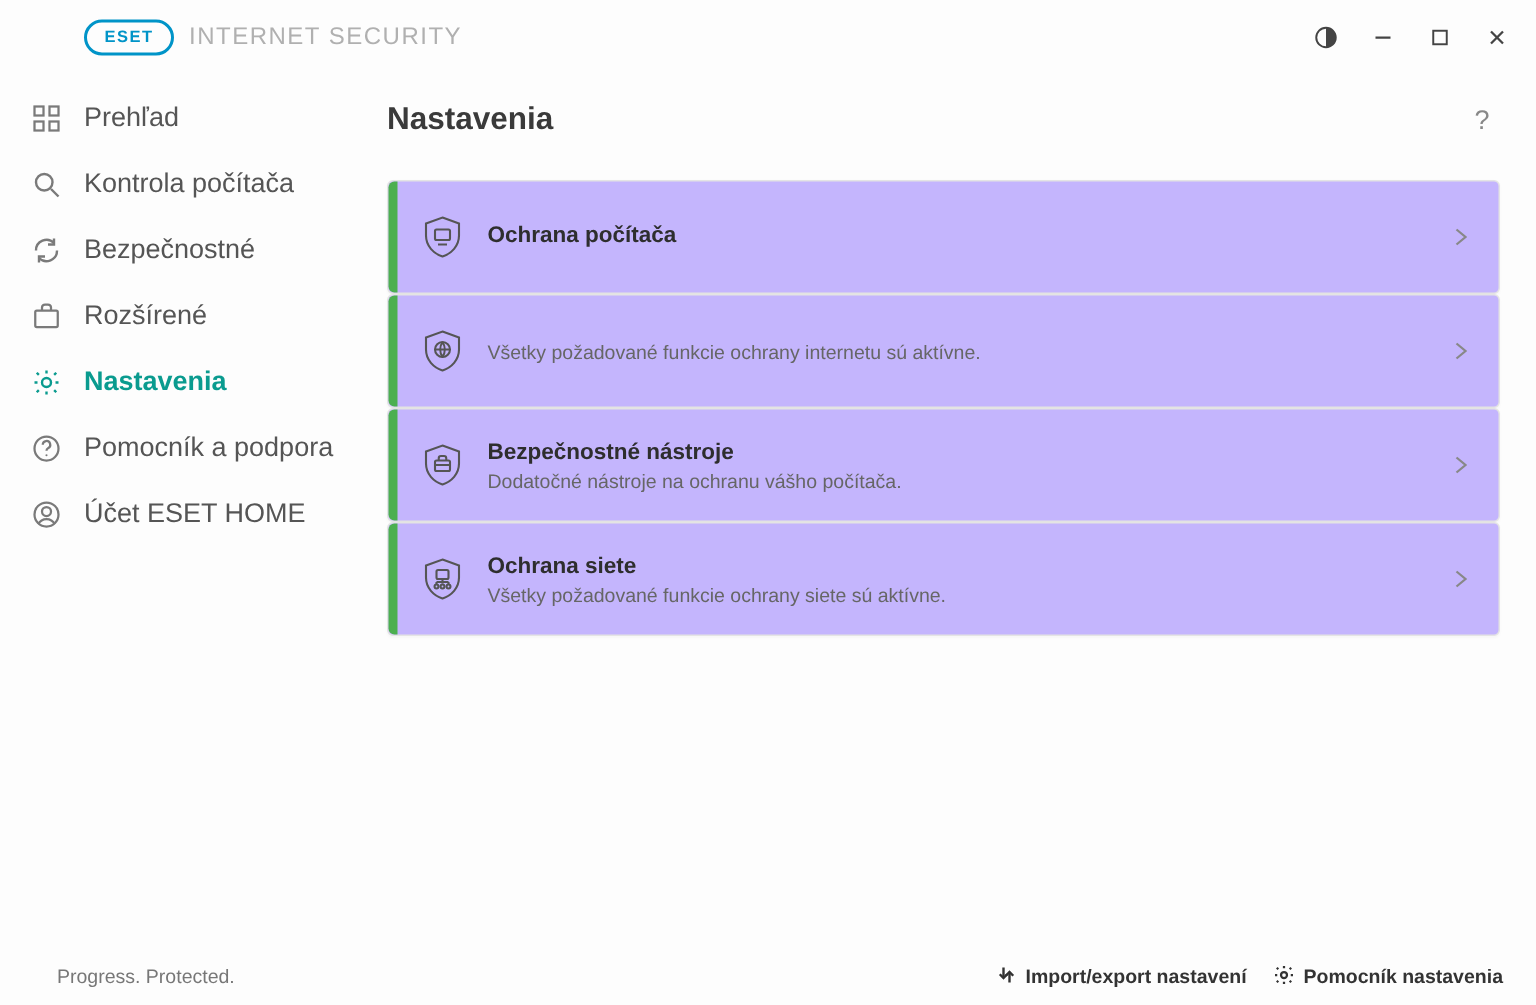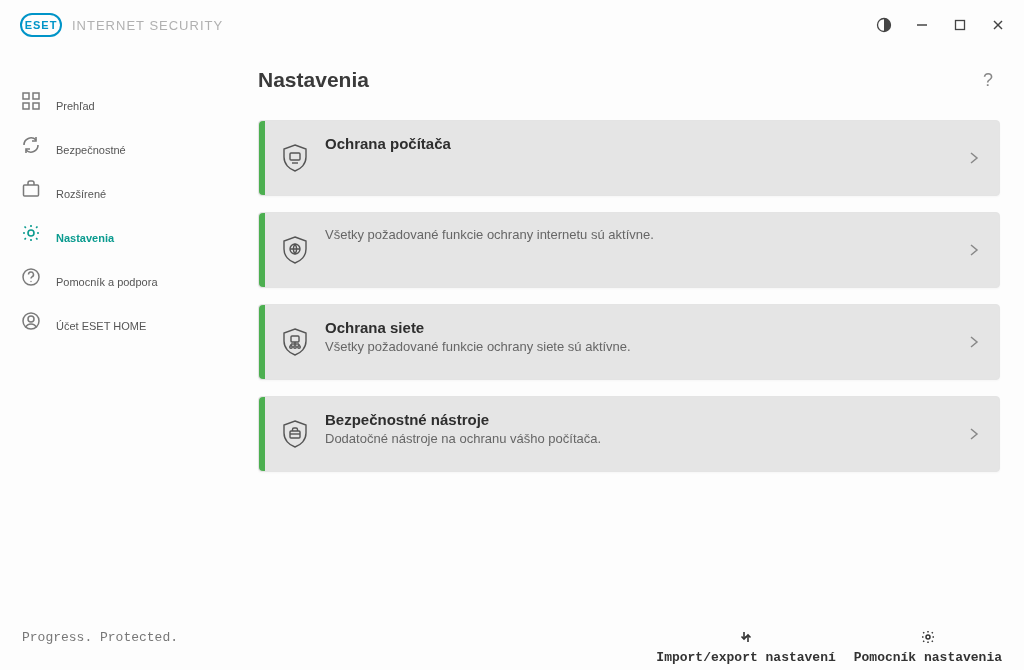--- a/index.html
+++ b/index.html
@@ -18,35 +18,36 @@
     align-items: center;
     height: 50px;
     padding: 0 10px 0 20px;
   }
   .logo {
     display: flex;
     align-items: center;
     gap: 10px;
   }
   .logo-mark {
-    width: 42px;
+    width: 60px;
     height: 24px;
     border: 2px solid #0094c8;
     border-radius: 12px;
     display: flex;
     align-items: center;
     justify-content: center;
     color: #0094c8;
     font-size: 11px;
     font-weight: 700;
     letter-spacing: 1px;
+    margin-left: 36px;
   }
   .logo-text {
     color: #b0b0b0;
-    font-size: 13px;
+    font-size: 16px;
     letter-spacing: 1px;
     font-weight: 400;
   }
   .title-spacer { flex: 1; }
   .win-controls {
     display: flex;
     align-items: center;
     gap: 18px;
     padding-right: 6px;
   }
@@ -63,27 +64,27 @@
   .body-wrap {
     display: flex;
     height: calc(100% - 50px - 40px);
   }
   .sidebar {
     width: 250px;
     padding-top: 18px;
   }
   .sidebar-item {
     display: flex;
-    align-items: flex-end;
+    align-items: flex-start;
     gap: 14px;
     height: 44px;
     padding: 0 20px;
     cursor: pointer;
     color: #555;
-    font-size: 11px;
+    font-size: 18px;
   }
   .sidebar-item .icon {
     width: 22px;
     height: 22px;
     display: flex;
     align-items: center;
     justify-content: center;
     color: #7a7a7a;
   }
   .sidebar-item.active {
@@ -109,24 +110,24 @@
   .help-btn {
     margin-left: auto;
     color: #888;
     font-size: 18px;
     cursor: pointer;
     width: 24px;
     text-align: center;
   }
   .card {
     display: flex;
+    align-items: center;
     border: 1px solid #e4e4e4;
     border-radius: 4px;
-    background: #e5e5e5;
-    margin-bottom: 16px;
+    background: #c4b5fd;
     box-shadow: 0 1px 2px rgba(0,0,0,0.03);
     cursor: pointer;
     min-height: 76px;
   }
   .card-bar {
     width: 6px;
     align-self: stretch;
     background: #4caf50;
     border-top-left-radius: 4px;
     border-bottom-left-radius: 4px;
@@ -145,44 +146,42 @@
     width: 50px;
     display: flex;
     align-items: center;
     justify-content: center;
     color: #888;
   }
   
   .footer {
     position: absolute;
     bottom: 0;
-    left: 0;
+    left: 16px;
     right: 0;
     height: 40px;
     display: flex;
-    align-items: flex-start;
+    align-items: center;
     padding: 0 22px;
     font-size: 13px;
     color: #777;
-    font-family: Liberation Mono, monospace;
   }
   .footer-right {
     margin-left: auto;
     display: flex;
     align-items: center;
     gap: 18px;
     color: #333;
     font-weight: 600;
   }
   .footer-link {
     display: flex;
     align-items: center;
     gap: 6px;
     cursor: pointer;
-    flex-direction: column;
   }
   svg { display: block; }
 </style>
 </head>
 <body>
 
 <div class="title-bar">
   <div class="logo">
     <div class="logo-mark">ESET</div>
     <div class="logo-text">INTERNET SECURITY</div>
@@ -223,20 +222,29 @@
         <svg width="20" height="20" viewBox="0 0 20 20" fill="none" stroke="currentColor" stroke-width="1.5">
             <rect x="2" y="2" width="6" height="6"></rect>
             <rect x="12" y="2" width="6" height="6"></rect>
             <rect x="2" y="12" width="6" height="6"></rect>
             <rect x="12" y="12" width="6" height="6"></rect>
           </svg>
       </span>
       <span>Prehľad</span>
     </div>
 
+    <div class="sidebar-item">
+      <span class="icon">
+        <svg width="20" height="20" viewBox="0 0 20 20" fill="none" stroke="currentColor" stroke-width="1.6">
+            <circle cx="8.5" cy="8.5" r="5.5"></circle>
+            <line x1="13" y1="13" x2="18" y2="18"></line>
+          </svg>
+      </span>
+      <span>Kontrola počítača</span>
+    </div>
 
     <div class="sidebar-item">
       <span class="icon">
         <svg width="20" height="20" viewBox="0 0 20 20" fill="none" stroke="currentColor" stroke-width="1.6">
             <path d="M3 10a7 7 0 0 1 12-5"></path>
             <path d="M17 10a7 7 0 0 1-12 5"></path>
             <polyline points="15 2 15 6 11 6"></polyline>
             <polyline points="5 18 5 14 9 14"></polyline>
           </svg>
       </span>
@@ -316,20 +324,41 @@
       <div class="card-bar"></div>
       <div class="card-icon">
         <svg width="30" height="30" viewBox="0 0 30 30" fill="none" stroke="currentColor" stroke-width="1.4">
           <path d="M15 2 L26 6 V14 C26 21 21 26 15 28 C9 26 4 21 4 14 V6 Z"></path>
           <circle cx="15" cy="14" r="5"></circle>
             <path d="M10 14h10M15 9c2 3 2 7 0 10M15 9c-2 3-2 7 0 10"></path>
         </svg>
       </div>
       <div class="card-text">
         <div class="card-desc">Všetky požadované funkcie ochrany internetu sú aktívne.</div>
+      </div>
+      <div class="card-arrow">
+        <svg width="14" height="14" viewBox="0 0 14 14" fill="none" stroke="currentColor" stroke-width="1.5">
+            <polyline points="4 2 10 7 4 12"></polyline>
+          </svg>
+      </div>
+    </div>
+
+    <div class="card">
+      <div class="card-bar"></div>
+      <div class="card-icon">
+        <svg width="30" height="30" viewBox="0 0 30 30" fill="none" stroke="currentColor" stroke-width="1.4">
+          <path d="M15 2 L26 6 V14 C26 21 21 26 15 28 C9 26 4 21 4 14 V6 Z"></path>
+          <rect x="10" y="12" width="10" height="7" rx="1"></rect>
+            <path d="M12.5 12v-1.5a1.5 1.5 0 0 1 1.5-1.5h2a1.5 1.5 0 0 1 1.5 1.5V12"></path>
+            <line x1="10" y1="15" x2="20" y2="15"></line>
+        </svg>
+      </div>
+      <div class="card-text">
+        <div class="card-title">Bezpečnostné nástroje</div>
+        <div class="card-desc">Dodatočné nástroje na ochranu vášho počítača.</div>
       </div>
       <div class="card-arrow">
         <svg width="14" height="14" viewBox="0 0 14 14" fill="none" stroke="currentColor" stroke-width="1.5">
             <polyline points="4 2 10 7 4 12"></polyline>
           </svg>
       </div>
     </div>
 
     <div class="card">
       <div class="card-bar"></div>
@@ -350,41 +379,20 @@
         <div class="card-title">Ochrana siete</div>
         <div class="card-desc">Všetky požadované funkcie ochrany siete sú aktívne.</div>
       </div>
       <div class="card-arrow">
         <svg width="14" height="14" viewBox="0 0 14 14" fill="none" stroke="currentColor" stroke-width="1.5">
             <polyline points="4 2 10 7 4 12"></polyline>
           </svg>
       </div>
     </div>
 
-    <div class="card">
-      <div class="card-bar"></div>
-      <div class="card-icon">
-        <svg width="30" height="30" viewBox="0 0 30 30" fill="none" stroke="currentColor" stroke-width="1.4">
-          <path d="M15 2 L26 6 V14 C26 21 21 26 15 28 C9 26 4 21 4 14 V6 Z"></path>
-          <rect x="10" y="12" width="10" height="7" rx="1"></rect>
-            <path d="M12.5 12v-1.5a1.5 1.5 0 0 1 1.5-1.5h2a1.5 1.5 0 0 1 1.5 1.5V12"></path>
-            <line x1="10" y1="15" x2="20" y2="15"></line>
-        </svg>
-      </div>
-      <div class="card-text">
-        <div class="card-title">Bezpečnostné nástroje</div>
-        <div class="card-desc">Dodatočné nástroje na ochranu vášho počítača.</div>
-      </div>
-      <div class="card-arrow">
-        <svg width="14" height="14" viewBox="0 0 14 14" fill="none" stroke="currentColor" stroke-width="1.5">
-            <polyline points="4 2 10 7 4 12"></polyline>
-          </svg>
-      </div>
-    </div>
-
   </div>
 </div>
 
 <div class="footer">
   <span>Progress. Protected.</span>
   <div class="footer-right">
     <div class="footer-link">
       <span>
         <svg width="14" height="14" viewBox="0 0 14 14" fill="none" stroke="currentColor" stroke-width="1.6">
             <path d="M5 2v7"></path>

